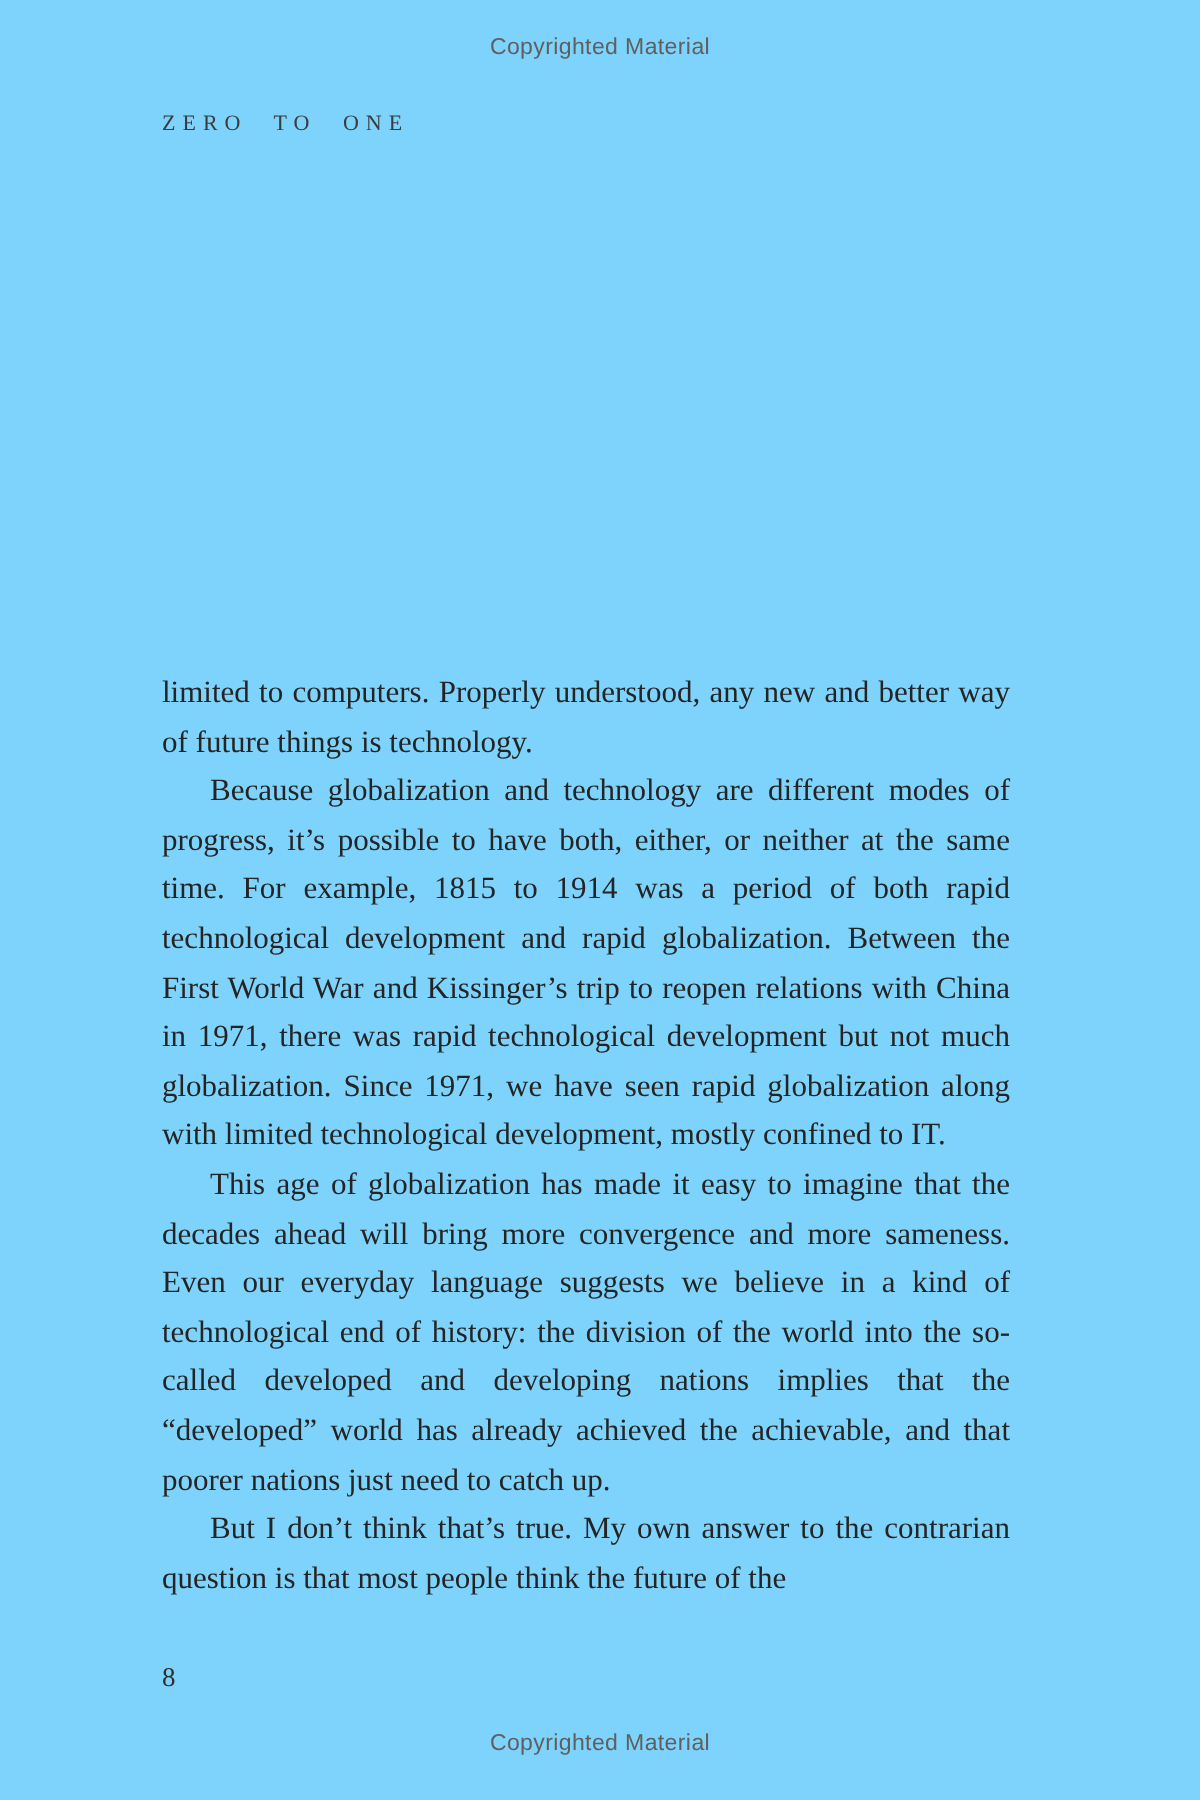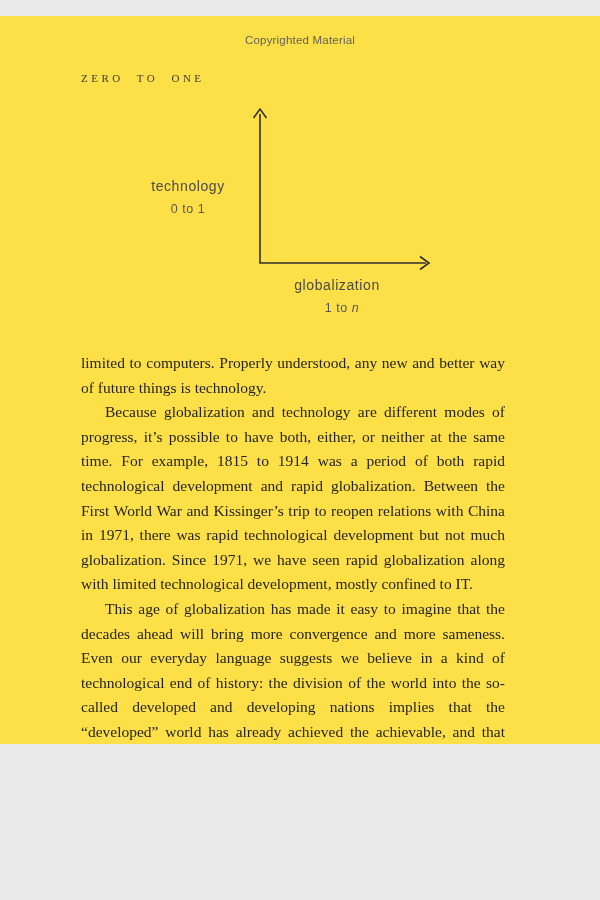--- a/index.html
+++ b/index.html
@@ -1,20 +1,20 @@
 <!DOCTYPE html>
 <html><head>
 <meta charset="utf-8">
 <style>
   html,body{margin:0;padding:0;background:#e9e9e9;}
   .page{
     position:relative;
-    width:600px;height:728px;
-    margin:16px auto;
-    background:#fde047;
+    width:600px;height:900px;
+    margin:0 auto;
+    background:#7dd3fc;
     overflow:hidden;
     font-family:"Liberation Serif", serif;
   }
   .banner{
     position:absolute;left:0;width:600px;
     text-align:center;
     font-family:"Liberation Sans", sans-serif;
     font-size:11.5px;color:#5f5f5f;
     letter-spacing:0.2px;
   }
@@ -61,36 +61,25 @@
 </style>
 </head>
 <body>
 
 <div class="page">
 
   <div class="banner top">Copyrighted Material</div>
 
   <div class="running-head">ZERO TO ONE</div>
 
-  <div class="diagram">
-    <svg width="210" height="170" viewBox="0 0 210 170">
-      <line x1="20" y1="10" x2="20" y2="159" stroke="#2f2f2f" stroke-width="1.6"></line>
-      <path d="M13.5 14 L20 5 L26.5 14" fill="none" stroke="#2f2f2f" stroke-width="1.6"></path>
-      <line x1="19.2" y1="159" x2="186" y2="159" stroke="#2f2f2f" stroke-width="1.6"></line>
-      <path d="M180 152.5 L189 159 L180 165.5" fill="none" stroke="#2f2f2f" stroke-width="1.6"></path>
-    </svg>
-    <div class="axis-label y-label">technology</div>
-    <div class="axis-sublabel y-sublabel">0 to 1</div>
-    <div class="axis-label x-label">globalization</div>
-    <div class="axis-sublabel x-sublabel"><span>1 to </span><i>n</i></div>
-  </div>
 
   <div class="body-text">
     <p class="noindent">limited to computers. Properly understood, any new and better way of future things is technology.</p>
     <p>Because globalization and technology are different modes of progress, it’s possible to have both, either, or neither at the same time. For example, 1815 to 1914 was a period of both rapid technological development and rapid globalization. Between the First World War and Kissinger’s trip to reopen relations with China in 1971, there was rapid technological development but not much globalization. Since 1971, we have seen rapid globalization along with limited technological development, mostly confined to IT.</p>
     <p>This age of globalization has made it easy to imagine that the decades ahead will bring more convergence and more sameness. Even our everyday language suggests we believe in a kind of technological end of history: the division of the world into the so-called developed and developing nations implies that the “developed” world has already achieved the achievable, and that poorer nations just need to catch up.</p>
+    <p>But I don’t think that’s true. My own answer to the contrarian question is that most people think the future of the</p>
   </div>
 
   <div class="page-number">8</div>
 
   <div class="banner bottom">Copyrighted Material</div>
 
 </div>
 
 </body></html>

